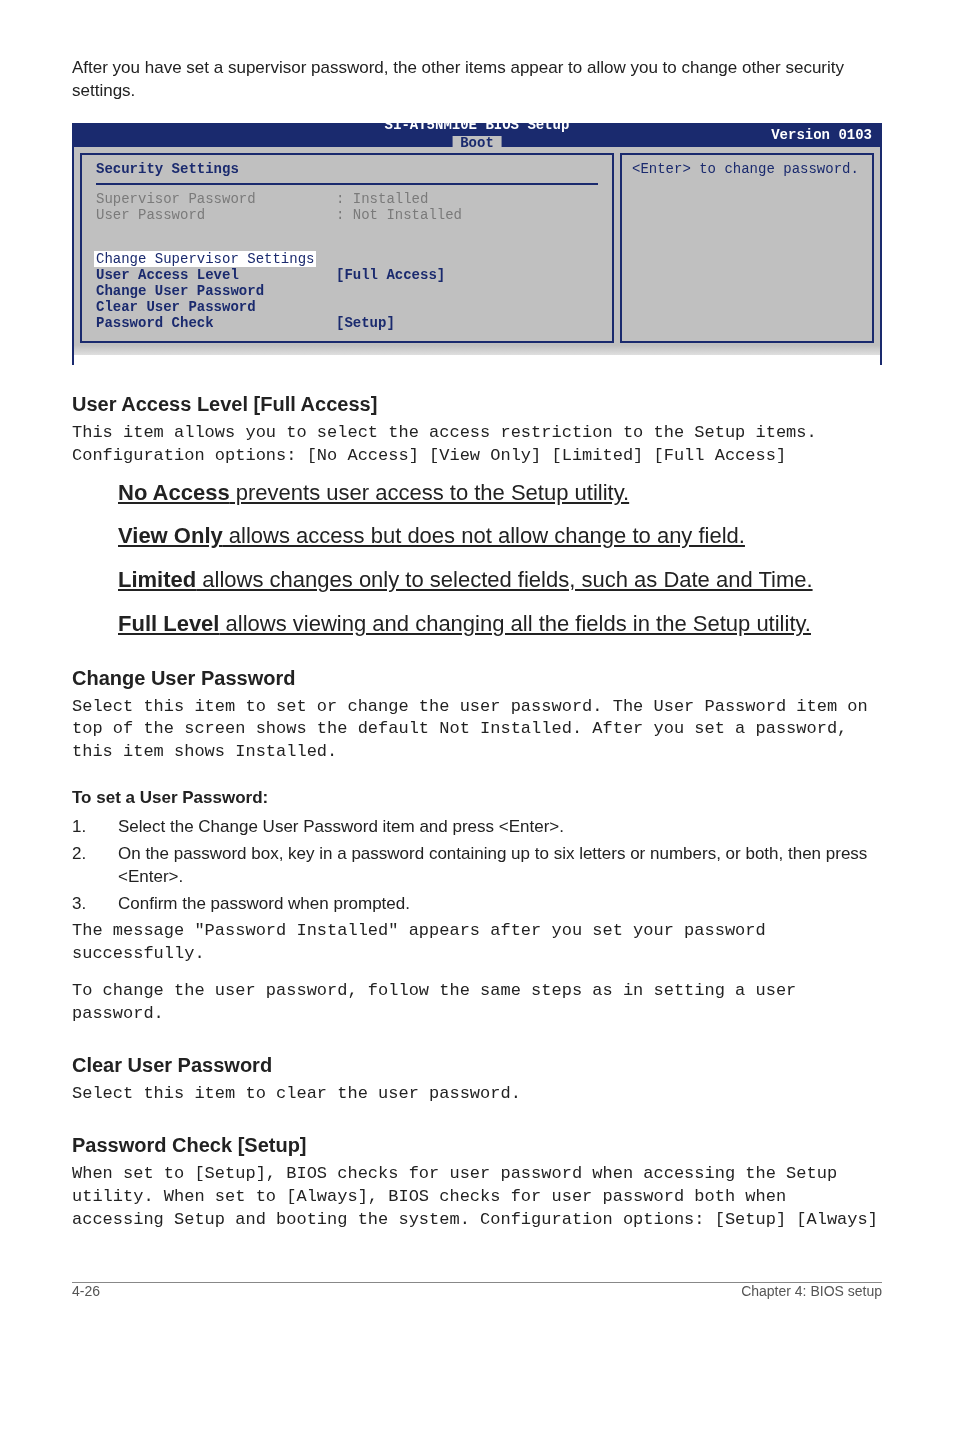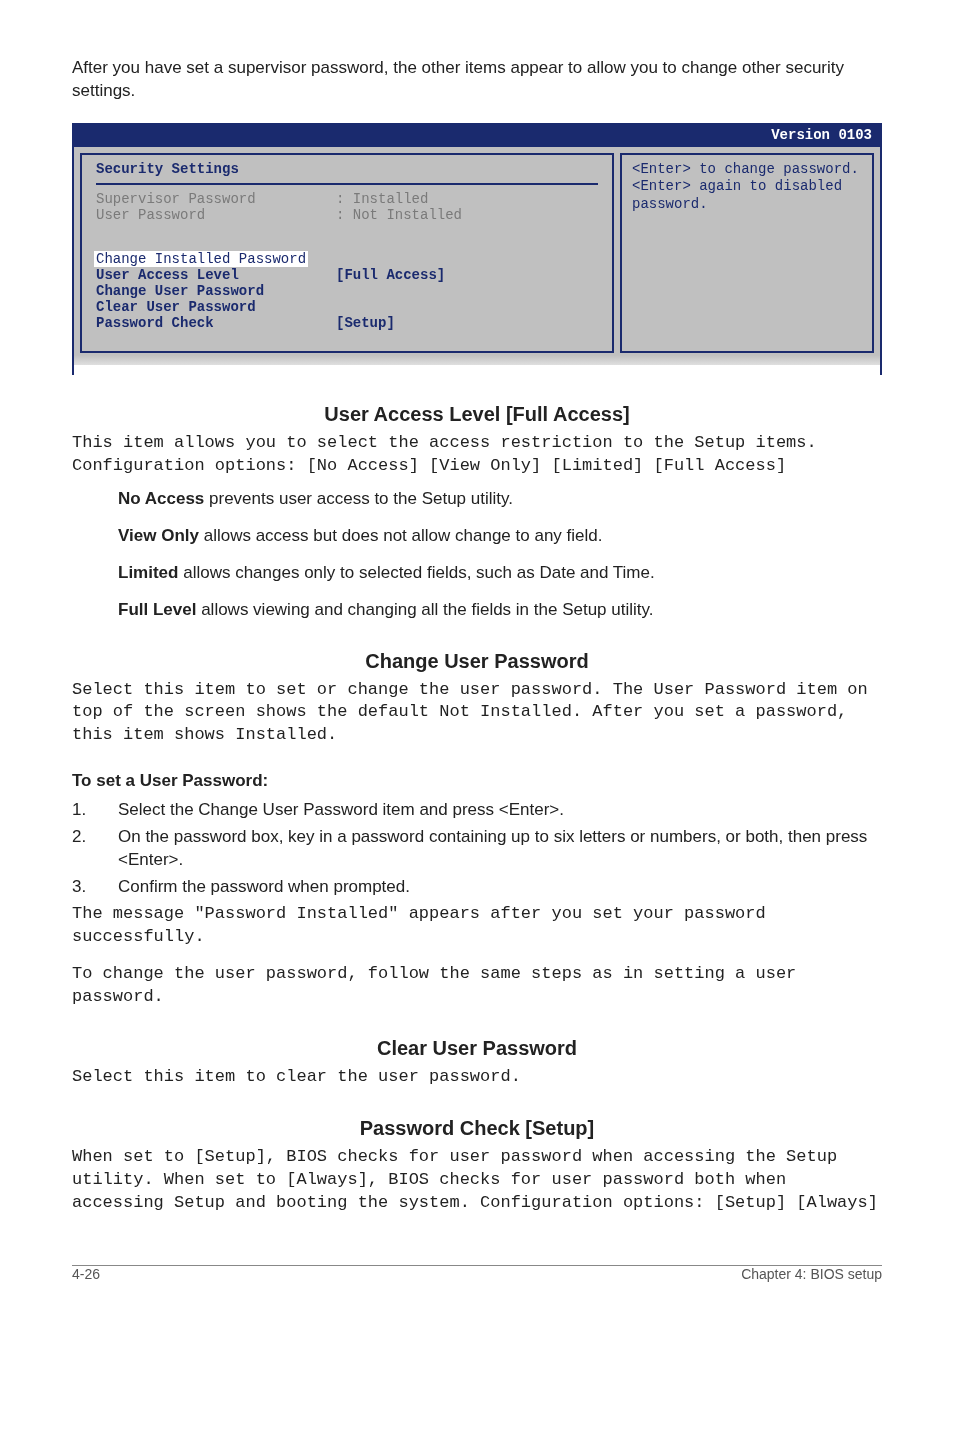--- a/index.html
+++ b/index.html
@@ -57,21 +57,21 @@
   }
   .bios-body {
     display: flex;
     background: #c0c0c0;
     border: 2px solid #1a2a6e;
     border-top: 0;
     border-bottom: 0;
   }
   .bios-left {
     flex: 1 1 auto;
-    padding: 6px 14px 20px 14px;
+    padding: 6px 14px 10px 14px;
     color: #1a2a6e;
     border: 2px solid #1a2a6e;
     margin: 6px 0 0 6px;
     border-radius: 0;
   }
   .bios-left .sec-title {
     font-weight: bold;
     padding-bottom: 4px;
   }
   .bios-left hr {
@@ -111,34 +111,34 @@
     bottom:0; left:0; right:0;
     height:10px;
     background: #ffffff;
   }
 
   h2.section {
     font-size: 20px;
     font-weight: bold;
     margin-top: 28px;
     margin-bottom: 6px;
-    text-align: center;
   }
   p.body {
     font-size: 17px;
     line-height: 1.35;
     margin: 0 0 10px 0;
     font-family: Liberation Mono, monospace;
   }
   p.indent {
     margin-left: 46px;
-    font-size: 17px;
+    font-size: 22px;
     line-height: 1.35;
     margin-bottom: 14px;
     margin-top: 0;
+    text-decoration: underline;
   }
   p.subhead {
     font-size: 17px;
     font-weight: bold;
     margin-top: 24px;
     margin-bottom: 8px;
   }
   ol.steps {
     font-size: 17px;
     line-height: 1.35;
@@ -170,57 +170,60 @@
 </head>
 <body>
 
 <div class="page">
 
   <p class="intro">After you have set a supervisor password, the other items appear to allow you to change other security settings.</p>
 
   <div class="bios-wrap">
     <div class="bios-bar">
       <span style="visibility:hidden">x</span>
+      <div class="title">
+        <span>S1-AT5NM10E BIOS Setup</span>
+        <span class="tab">Boot</span>
+      </div>
       <span class="version">Version 0103</span>
     </div>
     <div class="bios-body">
       <div class="bios-left">
         <div class="sec-title">Security Settings</div>
         <hr>
         <div class="bios-line disabled-text">
           <span class="lbl">Supervisor Password</span>
           <span class="val">: Installed</span>
         </div>
         <div class="bios-line disabled-text">
           <span class="lbl">User Password</span>
           <span class="val">: Not Installed</span>
         </div>
         <div class="blank"></div>
         <div class="blank"></div>
         <div class="bios-line">
-          <span class="hover-line">Change Installed Password</span>
+          <span class="hover-line">Change Supervisor Settings</span>
         </div>
         <div class="bios-line" style="font-weight:bold">
           <span class="lbl">User Access Level</span>
           <span class="val">[Full Access]</span>
         </div>
         <div class="bios-line" style="font-weight:bold">
           <span class="lbl">Change User Password</span>
         </div>
         <div class="bios-line" style="font-weight:bold">
           <span class="lbl">Clear User Password</span>
         </div>
         <div class="bios-line" style="font-weight:bold">
           <span class="lbl">Password Check</span>
           <span class="val">[Setup]</span>
         </div>
       </div>
       <div class="bios-right">
         <div>&lt;Enter&gt; to change password.</div>
-        <div>&lt;Enter&gt; again to disabled password.</div>
       </div>
     </div>
     <div class="bios-bottom-fade"></div>
   </div>
 
   <h2 class="section">User Access Level [Full Access]</h2>
   <p class="body">This item allows you to select the access restriction to the Setup items. Configuration options: [No Access] [View Only] [Limited] [Full Access]</p>
 
   <p class="indent">
     <b>No Access</b><span> prevents user access to the Setup utility.</span>

